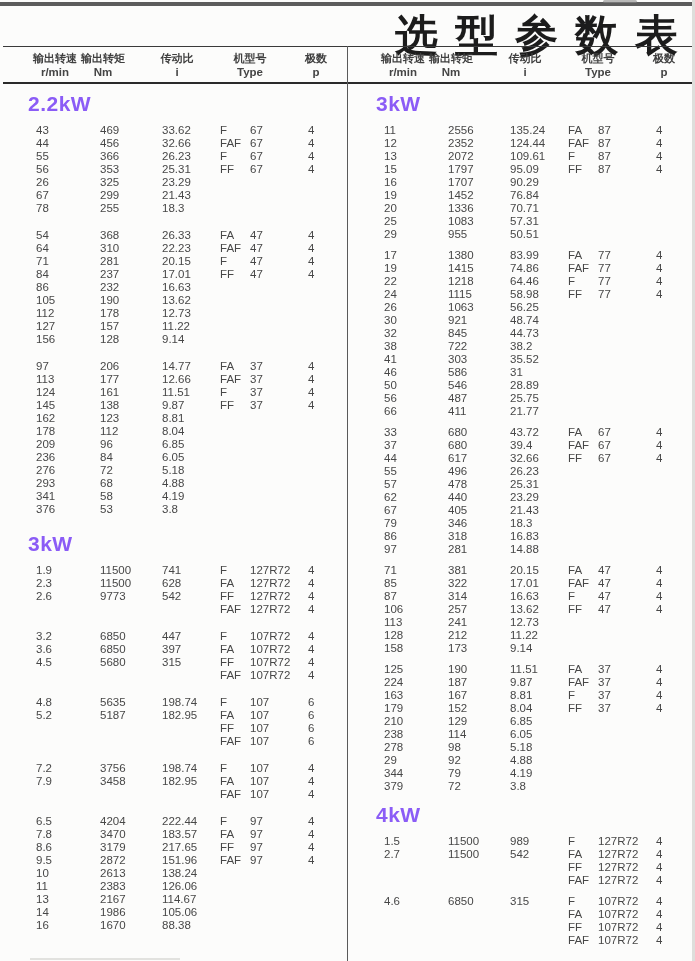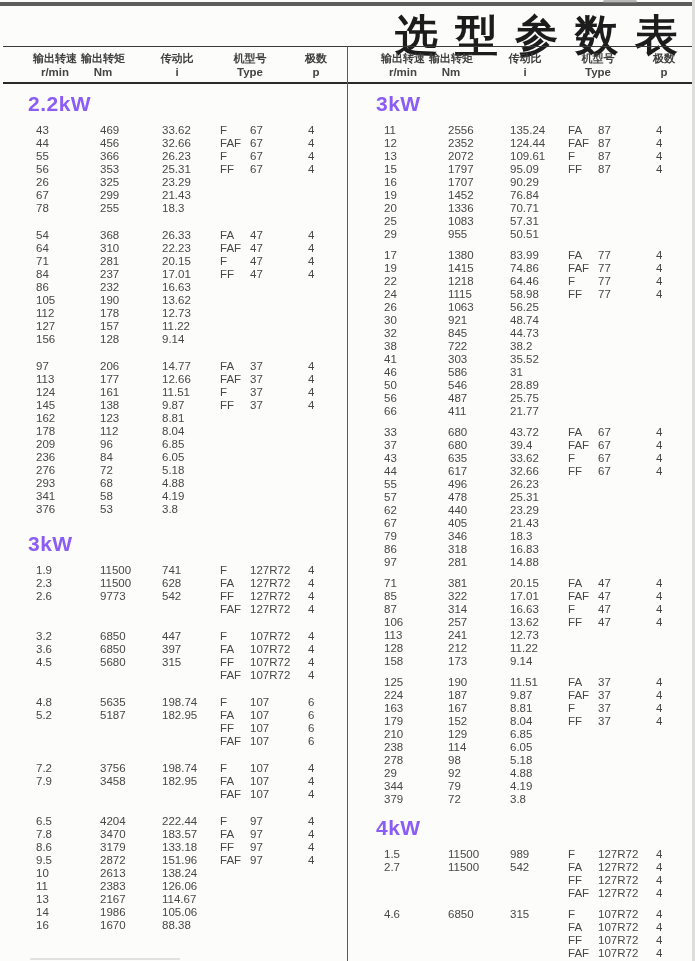--- a/index.html
+++ b/index.html
@@ -171,21 +171,21 @@
         <div class="trow"><span class="cell c-speed"></span><span class="cell c-torque"></span><span class="cell c-ratio"></span><span class="cell c-type"><span class="t-prefix">FAF</span><span>107</span></span><span class="cell c-poles">6</span></div>
       </div>
       <div class="tblock">
         <div class="trow"><span class="cell c-speed">7.2</span><span class="cell c-torque">3756</span><span class="cell c-ratio">198.74</span><span class="cell c-type"><span class="t-prefix">F</span><span>107</span></span><span class="cell c-poles">4</span></div>
         <div class="trow"><span class="cell c-speed">7.9</span><span class="cell c-torque">3458</span><span class="cell c-ratio">182.95</span><span class="cell c-type"><span class="t-prefix">FA</span><span>107</span></span><span class="cell c-poles">4</span></div>
         <div class="trow"><span class="cell c-speed"></span><span class="cell c-torque"></span><span class="cell c-ratio"></span><span class="cell c-type"><span class="t-prefix">FAF</span><span>107</span></span><span class="cell c-poles">4</span></div>
       </div>
       <div class="tblock">
         <div class="trow"><span class="cell c-speed">6.5</span><span class="cell c-torque">4204</span><span class="cell c-ratio">222.44</span><span class="cell c-type"><span class="t-prefix">F</span><span>97</span></span><span class="cell c-poles">4</span></div>
         <div class="trow"><span class="cell c-speed">7.8</span><span class="cell c-torque">3470</span><span class="cell c-ratio">183.57</span><span class="cell c-type"><span class="t-prefix">FA</span><span>97</span></span><span class="cell c-poles">4</span></div>
-        <div class="trow"><span class="cell c-speed">8.6</span><span class="cell c-torque">3179</span><span class="cell c-ratio">133.18</span><span class="cell c-type"><span class="t-prefix">FF</span><span>97</span></span><span class="cell c-poles">4</span></div>
+        <div class="trow"><span class="cell c-speed">8.6</span><span class="cell c-torque">3179</span><span class="cell c-ratio">217.65</span><span class="cell c-type"><span class="t-prefix">FF</span><span>97</span></span><span class="cell c-poles">4</span></div>
         <div class="trow"><span class="cell c-speed">9.5</span><span class="cell c-torque">2872</span><span class="cell c-ratio">151.96</span><span class="cell c-type"><span class="t-prefix">FAF</span><span>97</span></span><span class="cell c-poles">4</span></div>
         <div class="trow"><span class="cell c-speed">10</span><span class="cell c-torque">2613</span><span class="cell c-ratio">138.24</span><span class="cell c-type"><span class="t-prefix"></span><span></span></span><span class="cell c-poles"></span></div>
         <div class="trow"><span class="cell c-speed">11</span><span class="cell c-torque">2383</span><span class="cell c-ratio">126.06</span><span class="cell c-type"><span class="t-prefix"></span><span></span></span><span class="cell c-poles"></span></div>
         <div class="trow"><span class="cell c-speed">13</span><span class="cell c-torque">2167</span><span class="cell c-ratio">114.67</span><span class="cell c-type"><span class="t-prefix"></span><span></span></span><span class="cell c-poles"></span></div>
         <div class="trow"><span class="cell c-speed">14</span><span class="cell c-torque">1986</span><span class="cell c-ratio">105.06</span><span class="cell c-type"><span class="t-prefix"></span><span></span></span><span class="cell c-poles"></span></div>
         <div class="trow"><span class="cell c-speed">16</span><span class="cell c-torque">1670</span><span class="cell c-ratio">88.38</span><span class="cell c-type"><span class="t-prefix"></span><span></span></span><span class="cell c-poles"></span></div>
       </div>
     </div>
   <div class="col col-right">
       <div class="sec-heading">3kW</div>
@@ -211,21 +211,20 @@
         <div class="trow"><span class="cell c-speed">38</span><span class="cell c-torque">722</span><span class="cell c-ratio">38.2</span><span class="cell c-type"><span class="t-prefix"></span><span></span></span><span class="cell c-poles"></span></div>
         <div class="trow"><span class="cell c-speed">41</span><span class="cell c-torque">303</span><span class="cell c-ratio">35.52</span><span class="cell c-type"><span class="t-prefix"></span><span></span></span><span class="cell c-poles"></span></div>
         <div class="trow"><span class="cell c-speed">46</span><span class="cell c-torque">586</span><span class="cell c-ratio">31</span><span class="cell c-type"><span class="t-prefix"></span><span></span></span><span class="cell c-poles"></span></div>
         <div class="trow"><span class="cell c-speed">50</span><span class="cell c-torque">546</span><span class="cell c-ratio">28.89</span><span class="cell c-type"><span class="t-prefix"></span><span></span></span><span class="cell c-poles"></span></div>
         <div class="trow"><span class="cell c-speed">56</span><span class="cell c-torque">487</span><span class="cell c-ratio">25.75</span><span class="cell c-type"><span class="t-prefix"></span><span></span></span><span class="cell c-poles"></span></div>
         <div class="trow"><span class="cell c-speed">66</span><span class="cell c-torque">411</span><span class="cell c-ratio">21.77</span><span class="cell c-type"><span class="t-prefix"></span><span></span></span><span class="cell c-poles"></span></div>
       </div>
       <div class="tblock">
         <div class="trow"><span class="cell c-speed">33</span><span class="cell c-torque">680</span><span class="cell c-ratio">43.72</span><span class="cell c-type"><span class="t-prefix">FA</span><span>67</span></span><span class="cell c-poles">4</span></div>
         <div class="trow"><span class="cell c-speed">37</span><span class="cell c-torque">680</span><span class="cell c-ratio">39.4</span><span class="cell c-type"><span class="t-prefix">FAF</span><span>67</span></span><span class="cell c-poles">4</span></div>
-        <div class="trow"><span class="cell c-speed">43</span><span class="cell c-torque">635</span><span class="cell c-ratio">33.62</span><span class="cell c-type"><span class="t-prefix">F</span><span>67</span></span><span class="cell c-poles">4</span></div>
         <div class="trow"><span class="cell c-speed">44</span><span class="cell c-torque">617</span><span class="cell c-ratio">32.66</span><span class="cell c-type"><span class="t-prefix">FF</span><span>67</span></span><span class="cell c-poles">4</span></div>
         <div class="trow"><span class="cell c-speed">55</span><span class="cell c-torque">496</span><span class="cell c-ratio">26.23</span><span class="cell c-type"><span class="t-prefix"></span><span></span></span><span class="cell c-poles"></span></div>
         <div class="trow"><span class="cell c-speed">57</span><span class="cell c-torque">478</span><span class="cell c-ratio">25.31</span><span class="cell c-type"><span class="t-prefix"></span><span></span></span><span class="cell c-poles"></span></div>
         <div class="trow"><span class="cell c-speed">62</span><span class="cell c-torque">440</span><span class="cell c-ratio">23.29</span><span class="cell c-type"><span class="t-prefix"></span><span></span></span><span class="cell c-poles"></span></div>
         <div class="trow"><span class="cell c-speed">67</span><span class="cell c-torque">405</span><span class="cell c-ratio">21.43</span><span class="cell c-type"><span class="t-prefix"></span><span></span></span><span class="cell c-poles"></span></div>
         <div class="trow"><span class="cell c-speed">79</span><span class="cell c-torque">346</span><span class="cell c-ratio">18.3</span><span class="cell c-type"><span class="t-prefix"></span><span></span></span><span class="cell c-poles"></span></div>
         <div class="trow"><span class="cell c-speed">86</span><span class="cell c-torque">318</span><span class="cell c-ratio">16.83</span><span class="cell c-type"><span class="t-prefix"></span><span></span></span><span class="cell c-poles"></span></div>
         <div class="trow"><span class="cell c-speed">97</span><span class="cell c-torque">281</span><span class="cell c-ratio">14.88</span><span class="cell c-type"><span class="t-prefix"></span><span></span></span><span class="cell c-poles"></span></div>
       </div>
       <div class="tblock">

